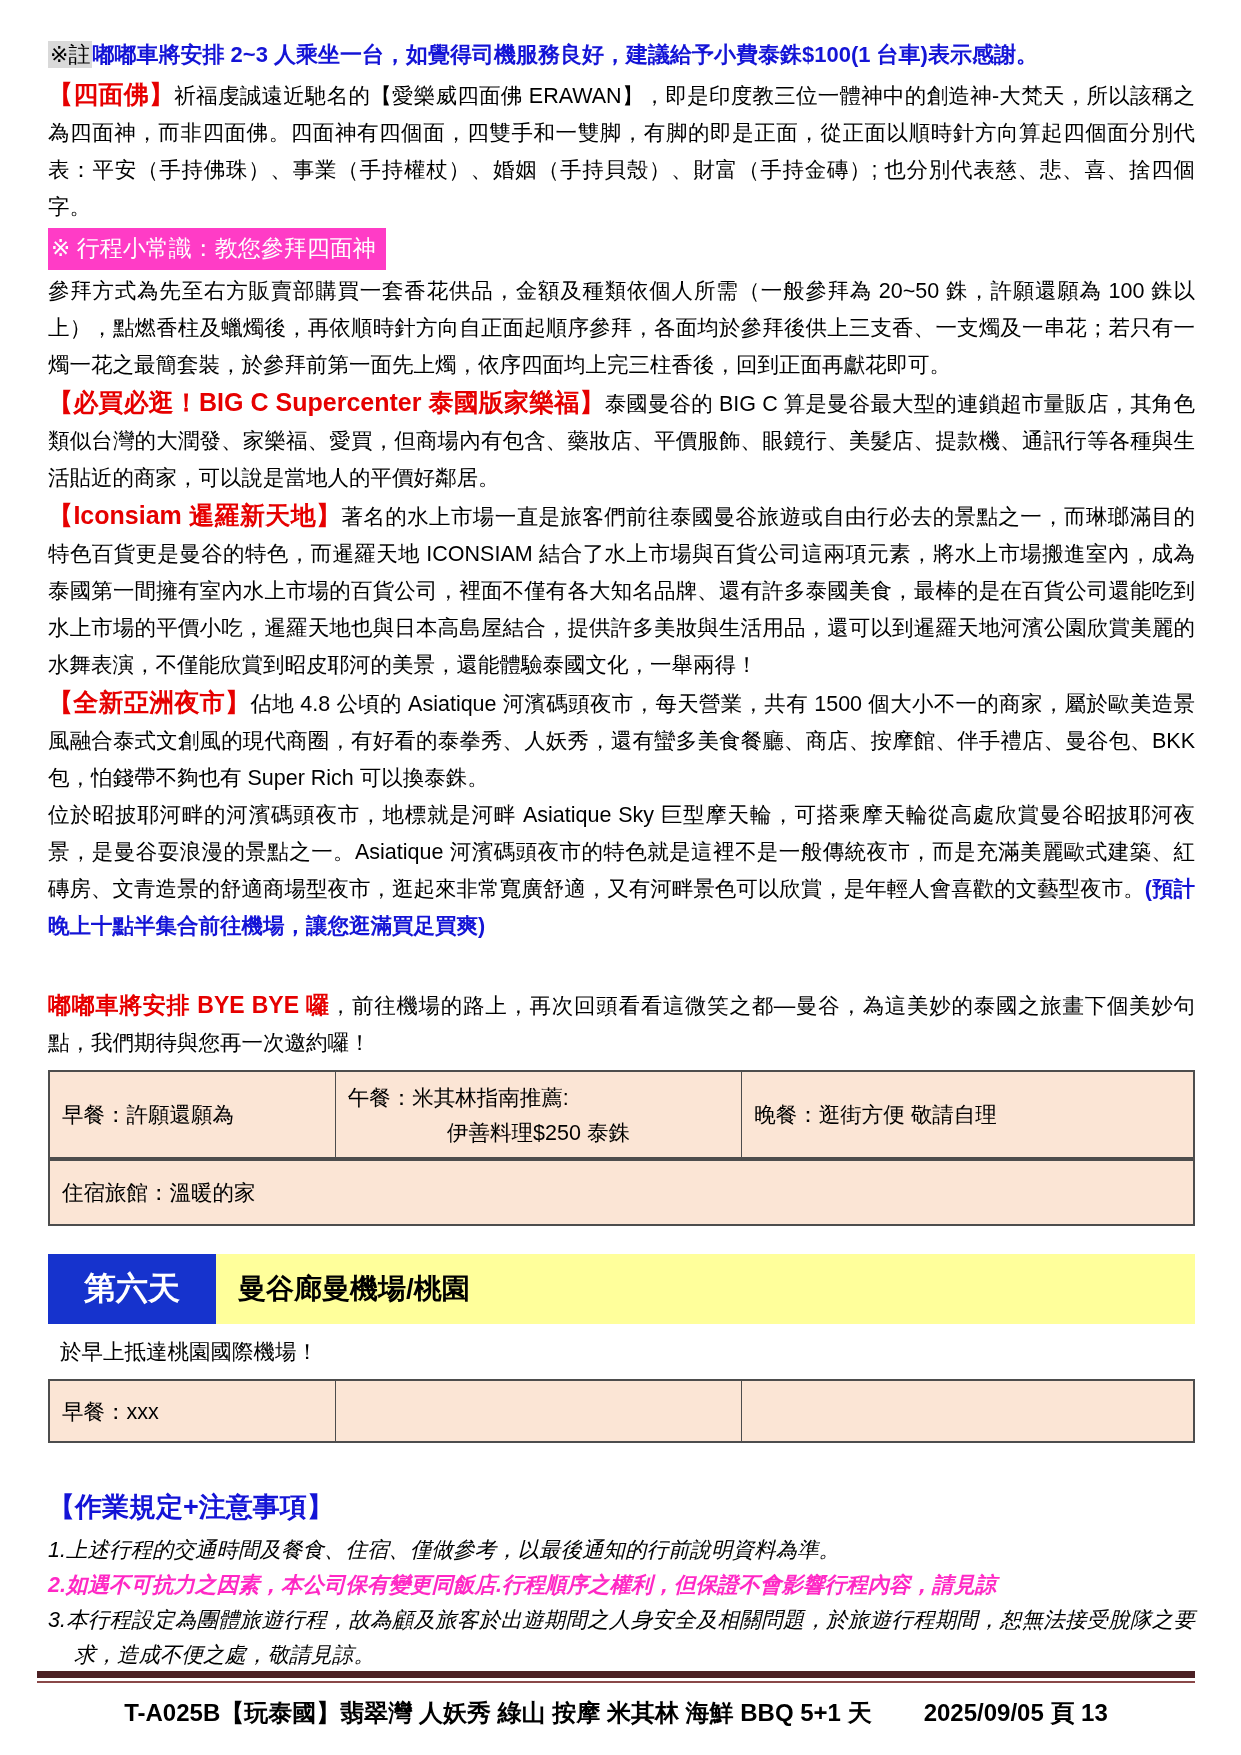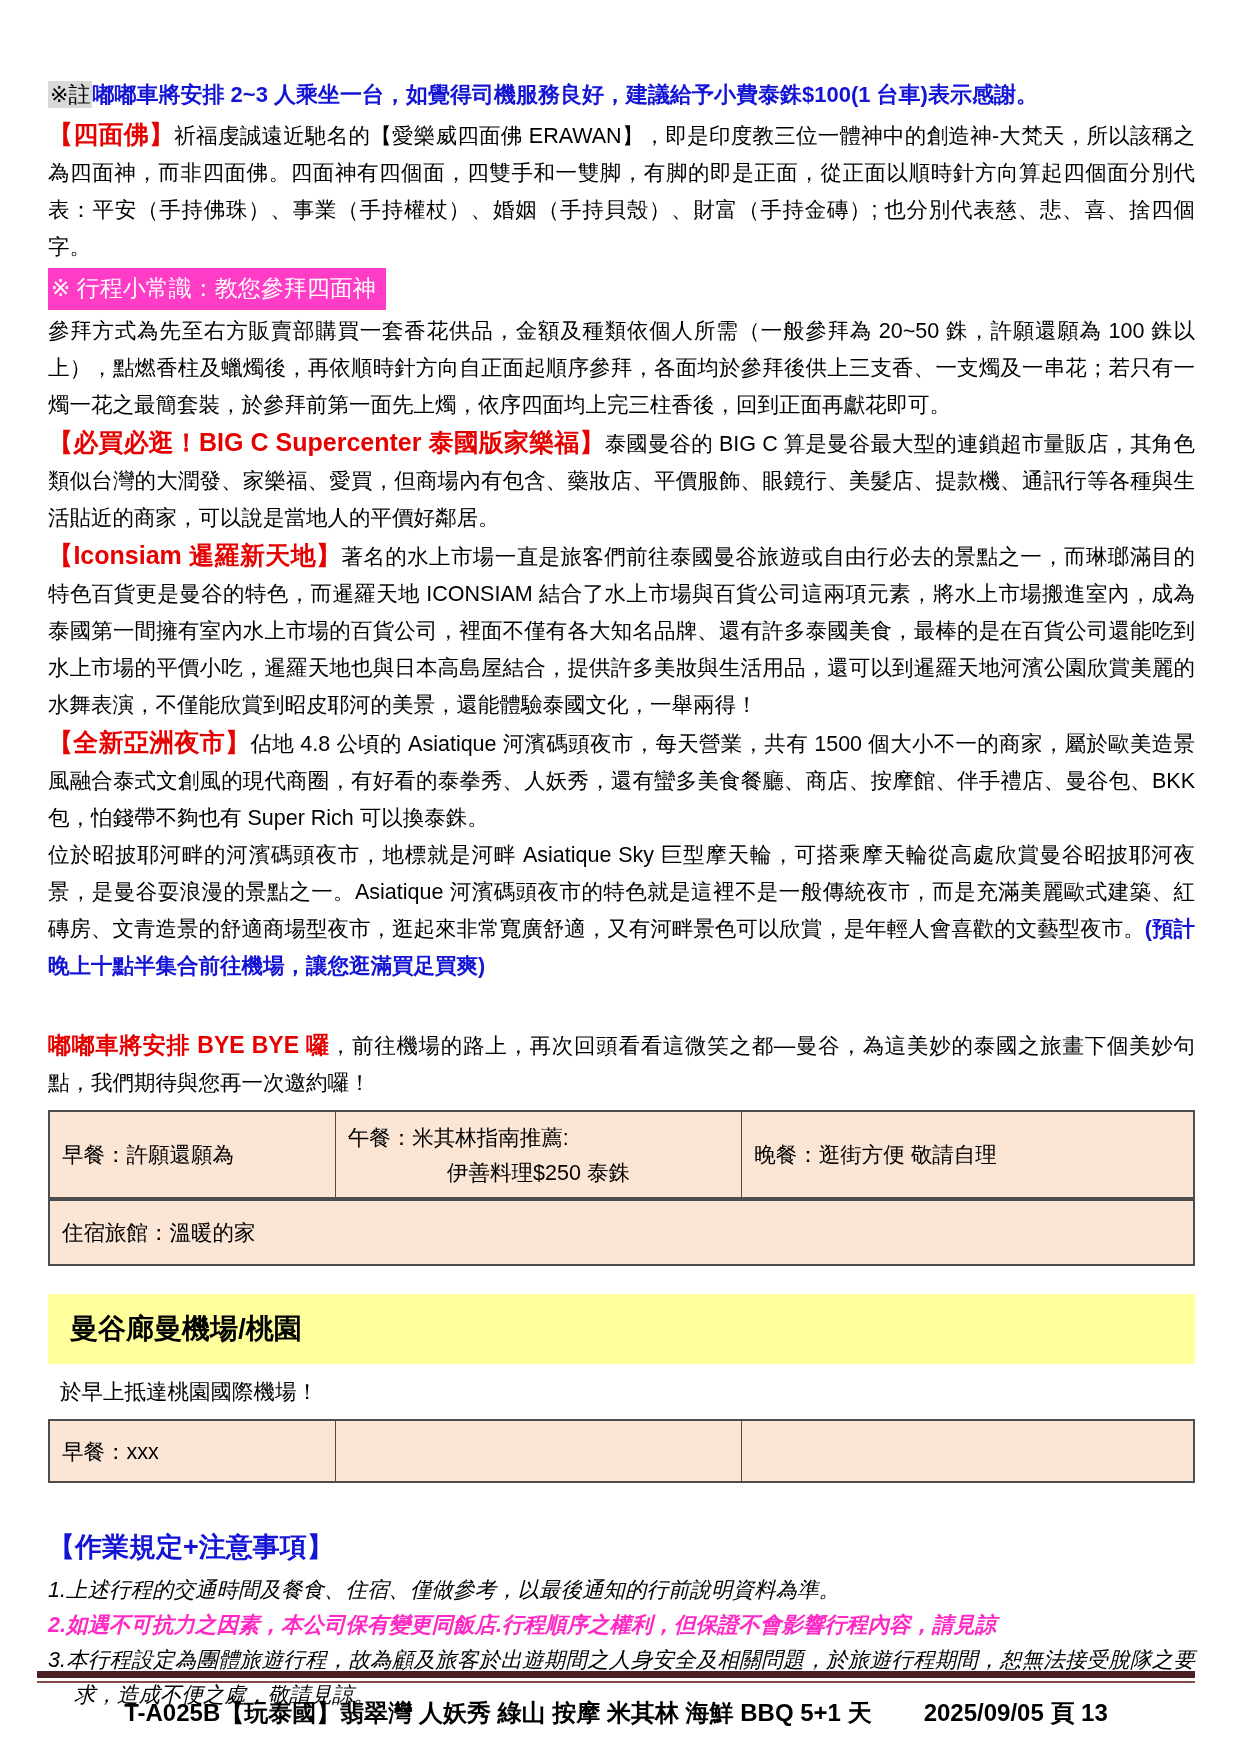--- a/index.html
+++ b/index.html
@@ -10,21 +10,21 @@
     background:#fff;
     font-family:"Liberation Sans","DejaVu Sans",sans-serif;
     color:#000;
     padding:38px 46px 0 48px;
     overflow:hidden;
   }
   .para {
     font-size:21.5px; line-height:37px;
     text-align:justify;
   }
-  .note-top { font-size:22px; line-height:34px; margin-bottom:4px;margin-top:40px; }
+  .note-top { font-size:22px; line-height:34px; margin-bottom:4px; }
   .gray-hl { background:var(--highlight-gray,#d9d9d9); padding:1px 2px; }
   .blue-bold { color:var(--accent-blue,#1414d6); font-weight:bold; }
   .red-title { color:var(--accent-red,#e60000); font-weight:bold; font-size:25px; }
   .red-bold  { color:var(--accent-red,#e60000); font-weight:bold; font-size:23px; }
   .pink-line { margin:2px 0 3px; }
   .pink-hl {
     display:inline-block;
     background:var(--accent-magenta,#ff3cc6);
     color:#fff; font-size:23px; line-height:34px;
     padding:3px 10px 5px 3px;
@@ -118,20 +118,21 @@
       </td>
       <td class="c3">晚餐：逛街方便  敬請自理</td>
     </tr>
     <tr class="lodging">
       <td colspan="3">住宿旅館：溫暖的家</td>
     </tr>
   </tbody>
     </table>
 
   <div class="day-header">
+    <div class="day-badge">第六天</div>
     <div class="day-bar">曼谷廊曼機場/桃園</div>
   </div>
 
   <p class="para arrive-line">於早上抵達桃園國際機場！</p>
 
   <table class="meal-table single">
     <tbody>
         <tr>
       <td class="c1">早餐：xxx</td>
       <td class="c2"></td>

